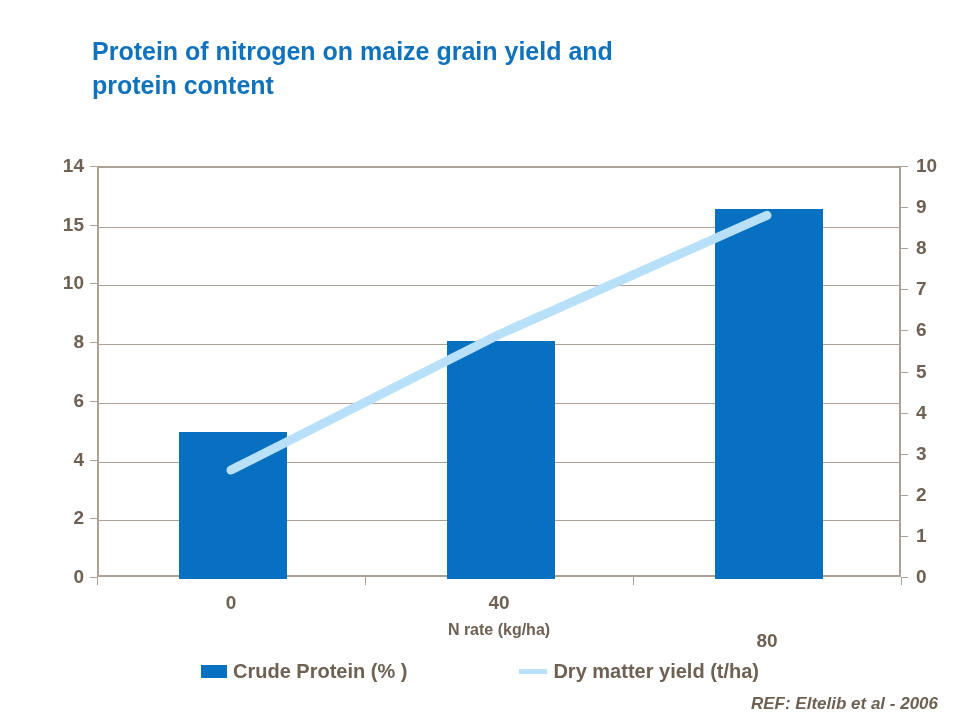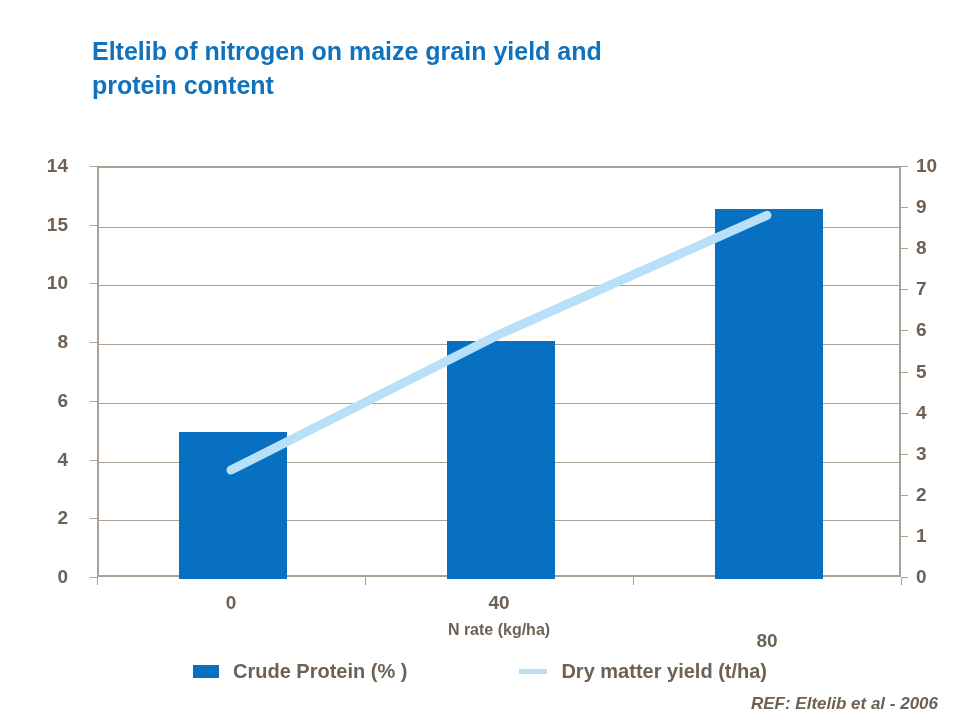--- a/index.html
+++ b/index.html
@@ -72,21 +72,21 @@
 
   
   .axis-label {
     position: absolute;
     font-size: 19px;
     font-weight: bold;
     color: #6E6153;
     line-height: 19px;
   }
   .axis-label.left {
-    right: 16px;
+    right: 0;
     text-align: right;
     margin-left: 40px;
   }
   .ylabels-left {
     position: absolute;
     left: 0;
     top: 0;
     width: 84px;
     height: 720px;
   }
@@ -146,21 +146,21 @@
     top: 660px;
     width: 960px;
     display: flex;
     justify-content: center;
     align-items: center;
     gap: 112px;
   }
   .legend-entry {
     display: flex;
     align-items: center;
-    gap: 14px;
+    gap: 6px;
   }
   .legend-swatch-bar {
     width: 26px;
     height: 13px;
     background: #0870C0;
   }
   .legend-swatch-line {
     width: 28px;
     height: 5px;
     background: #B8E0F8;
@@ -179,21 +179,21 @@
     top: 694px;
     font-size: 17px;
     font-weight: bold;
     font-style: italic;
     color: #6E6153;
   }
 </style>
 </head>
 <body>
 
-<div id="chart-title">Eltelib of nitrogen on maize grain yield and
+<div id="chart-title">Protein of nitrogen on maize grain yield and
 protein content</div>
 
 <div id="plot-area">
   <div id="gridlines">
       <div class="gridline" style="top: 352.3px;"></div>
       <div class="gridline" style="top: 293.6px;"></div>
       <div class="gridline" style="top: 234.9px;"></div>
       <div class="gridline" style="top: 176.1px;"></div>
       <div class="gridline" style="top: 117.4px;"></div>
       <div class="gridline" style="top: 58.7px;"></div>

